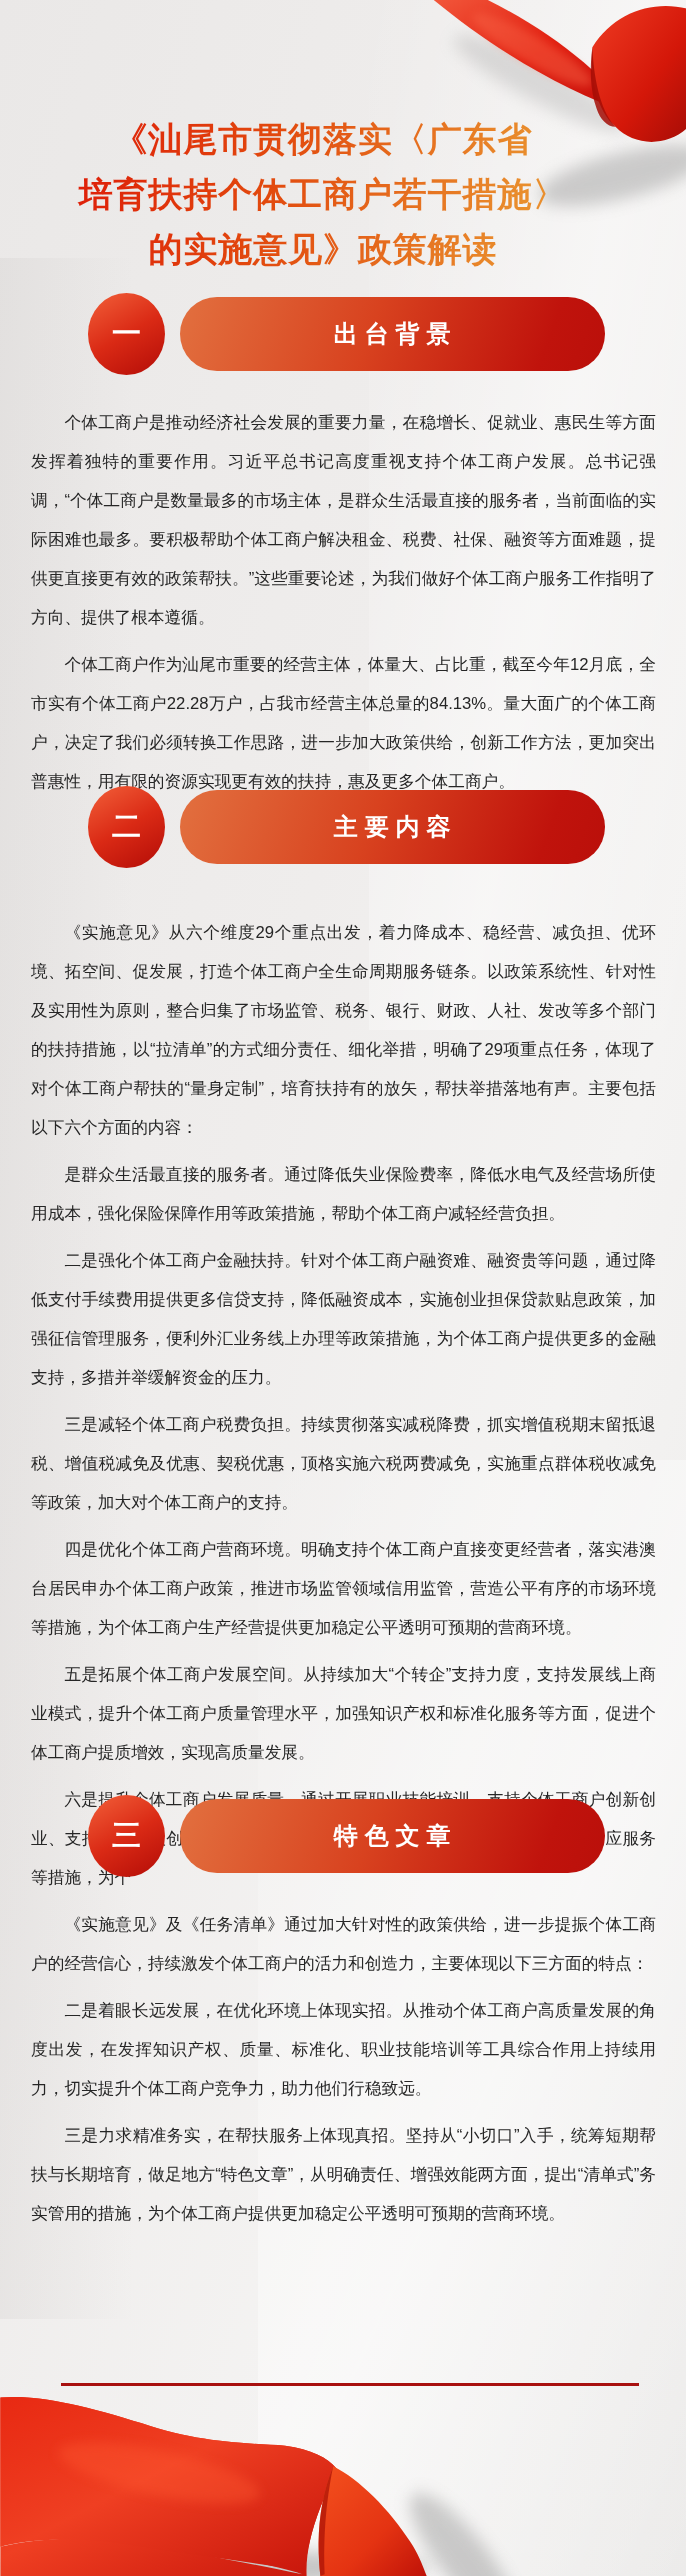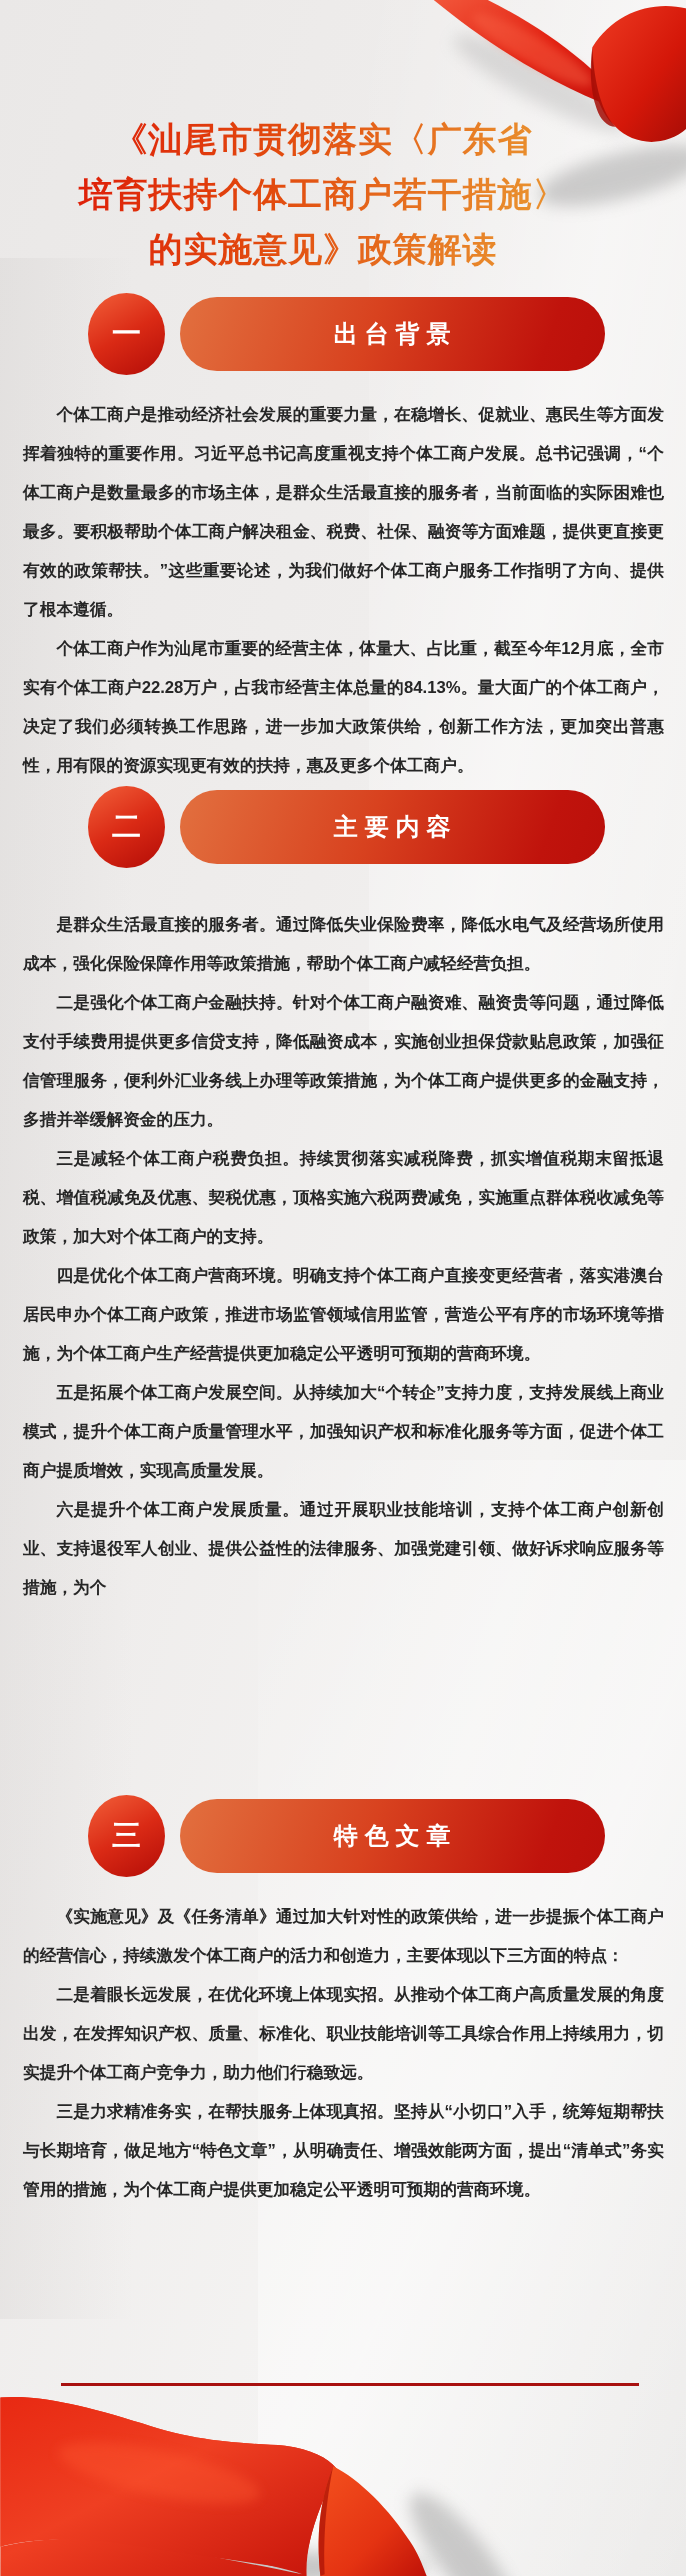--- a/index.html
+++ b/index.html
@@ -36,21 +36,21 @@
     color:#fff;font-size:24px;font-weight:bold;letter-spacing:6.9px;
     display:flex;align-items:center;justify-content:center;padding-left:6.9px;box-sizing:border-box;
   }
   #header-1{top:293px;} #header-2{top:786px;} #header-3{top:1795px;}
 
   .text-block{
     position:absolute;left:23px;width:641px;
     color:#262626;font-size:16.7px;line-height:39px;text-align:justify;
   }
   #text-1{top:395px;} #text-2{top:905px;} #text-3{top:1897px;}
-  .para{margin:0;text-indent:2em;font-weight:bold;}
+  .para{margin:8px;text-indent:2em;}
 
   .divider{position:absolute;top:2383px;left:61px;width:578px;height:2.6px;background:#a8100f;}
 
   .ribbon-top{position:absolute;top:0;left:412px;width:275px;height:240px;}
   .ribbon-bottom{position:absolute;top:2353px;left:0;width:687px;height:223px;}
 </style>
 </head>
 <body>
 
 <div class="sheen sheen-1"></div>
@@ -97,20 +97,21 @@
 <div class="text-block" id="text-1">
     <p class="para">个体工商户是推动经济社会发展的重要力量，在稳增长、促就业、惠民生等方面发挥着独特的重要作用。习近平总书记高度重视支持个体工商户发展。总书记强调，“个体工商户是数量最多的市场主体，是群众生活最直接的服务者，当前面临的实际困难也最多。要积极帮助个体工商户解决租金、税费、社保、融资等方面难题，提供更直接更有效的政策帮扶。”这些重要论述，为我们做好个体工商户服务工作指明了方向、提供了根本遵循。</p>
     <p class="para">个体工商户作为汕尾市重要的经营主体，体量大、占比重，截至今年12月底，全市实有个体工商户22.28万户，占我市经营主体总量的84.13%。量大面广的个体工商户，决定了我们必须转换工作思路，进一步加大政策供给，创新工作方法，更加突出普惠性，用有限的资源实现更有效的扶持，惠及更多个体工商户。</p>
   </div>
 
 <div class="section-header" id="header-2">
   <div class="badge">二</div>
   <div class="pill">主要内容</div>
 </div>
 <div class="text-block" id="text-2">
+    <p class="para">《实施意见》从六个维度29个重点出发，着力降成本、稳经营、减负担、优环境、拓空间、促发展，打造个体工商户全生命周期服务链条。以政策系统性、针对性及实用性为原则，整合归集了市场监管、税务、银行、财政、人社、发改等多个部门的扶持措施，以“拉清单”的方式细分责任、细化举措，明确了29项重点任务，体现了对个体工商户帮扶的“量身定制”，培育扶持有的放矢，帮扶举措落地有声。主要包括以下六个方面的内容：</p>
     <p class="para">是群众生活最直接的服务者。通过降低失业保险费率，降低水电气及经营场所使用成本，强化保险保障作用等政策措施，帮助个体工商户减轻经营负担。</p>
     <p class="para">二是强化个体工商户金融扶持。针对个体工商户融资难、融资贵等问题，通过降低支付手续费用提供更多信贷支持，降低融资成本，实施创业担保贷款贴息政策，加强征信管理服务，便利外汇业务线上办理等政策措施，为个体工商户提供更多的金融支持，多措并举缓解资金的压力。</p>
     <p class="para">三是减轻个体工商户税费负担。持续贯彻落实减税降费，抓实增值税期末留抵退税、增值税减免及优惠、契税优惠，顶格实施六税两费减免，实施重点群体税收减免等政策，加大对个体工商户的支持。</p>
     <p class="para">四是优化个体工商户营商环境。明确支持个体工商户直接变更经营者，落实港澳台居民申办个体工商户政策，推进市场监管领域信用监管，营造公平有序的市场环境等措施，为个体工商户生产经营提供更加稳定公平透明可预期的营商环境。</p>
     <p class="para">五是拓展个体工商户发展空间。从持续加大“个转企”支持力度，支持发展线上商业模式，提升个体工商户质量管理水平，加强知识产权和标准化服务等方面，促进个体工商户提质增效，实现高质量发展。</p>
     <p class="para">六是提升个体工商户发展质量。通过开展职业技能培训，支持个体工商户创新创业、支持退役军人创业、提供公益性的法律服务、加强党建引领、做好诉求响应服务等措施，为个</p>
   </div>
 
 <div class="section-header" id="header-3">
   <div class="badge">三</div>

